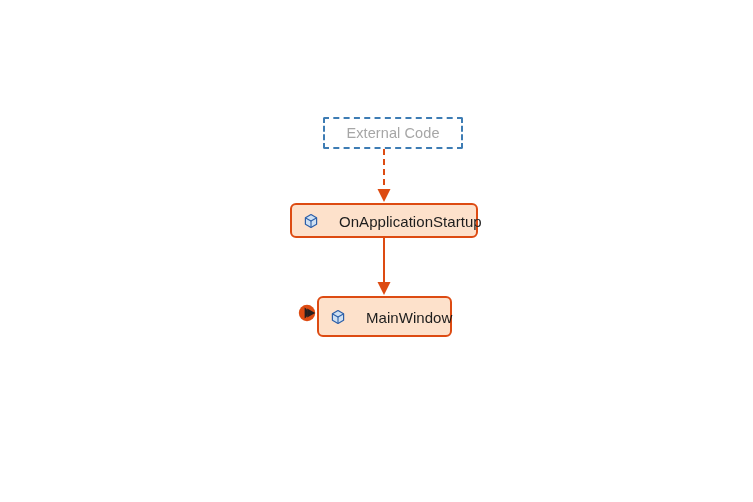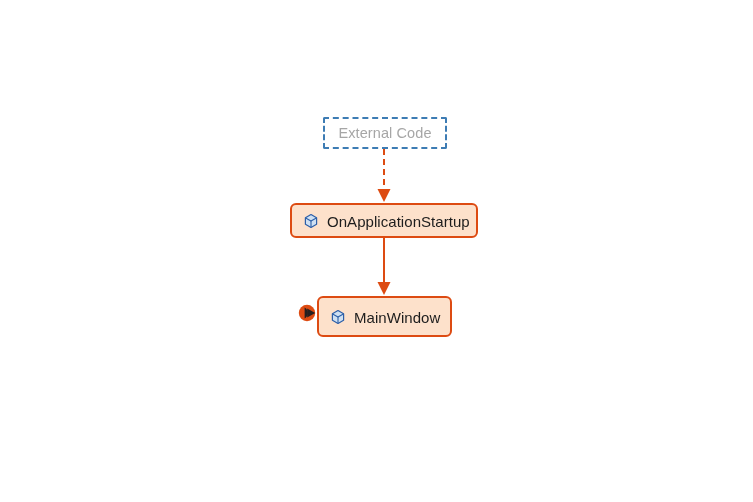--- a/index.html
+++ b/index.html
@@ -53,21 +53,21 @@
     font-size: 14.5px;
     letter-spacing: 0.1px;
   }
 
   
   .node-method {
     border: 2px solid #dd4b12;
     border-radius: 6px;
     background: #fde1cb;
     padding: 1px 13px 0 11px;
-    gap: 8px;
+    gap: 20px;
   }
   .node-method .node-label {
     color: #1d1d1d;
     font-size: 15px;
     letter-spacing: 0.05px;
   }
 
   
   .icon-hex {
     width: 16px;
@@ -80,21 +80,21 @@
   .frame-marker {
     position: absolute;
     width: 20px;
     height: 20px;
   }
 
   
   #node-external-code {
     left: 323px;
     top: 117px;
-    width: 124px;
+    width: 140px;
     height: 32px;
   }
   #node-onapplicationstartup {
     left: 290px;
     top: 203px;
     width: 188px;
     height: 35px;
   }
   #node-mainwindow {
     left: 317px;

